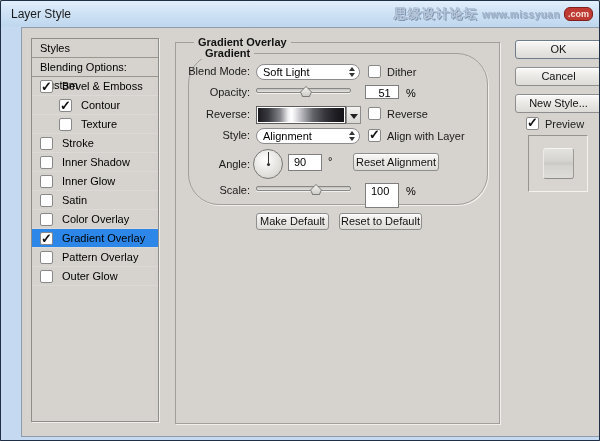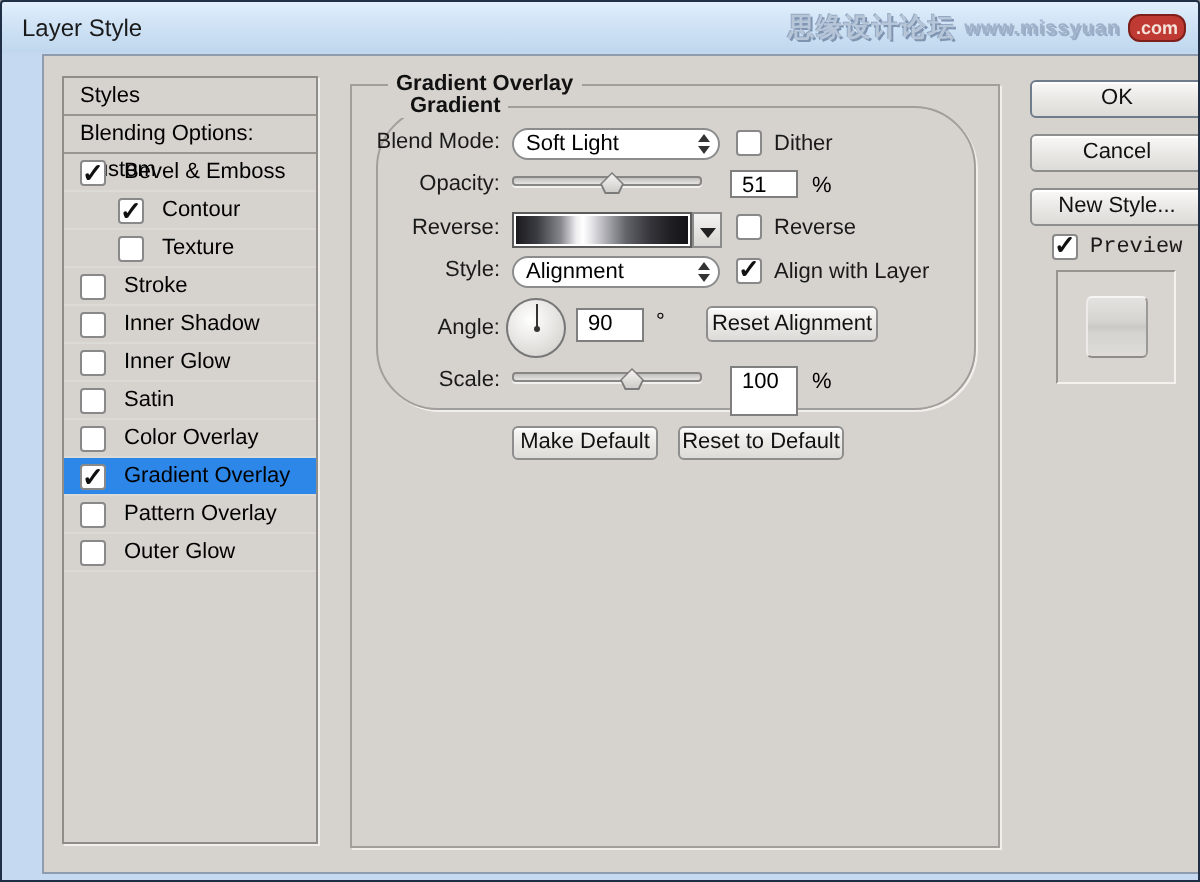--- a/index.html
+++ b/index.html
@@ -121,21 +121,21 @@
           <i class="up"></i>
           <i class="dn"></i>
         </span>
     </div>
     <span class="cb" style="position:absolute;left:346px;top:37px;"></span>
     <span class="chk-label" style="left:365px;top:38px;">Dither</span>
 
     <div class="lbl" style="left:140px;top:58px;width:88px;">Opacity:</div>
     <div class="slider-track" style="left:234px;top:60px;width:95px;"></div>
     <div class="slider-thumb" style="left:278px;top:58px;"></div>
-    <div class="field" style="left:343px;top:57px;width:34px;height:14px;">51</div>
+    <div class="field" style="left:343px;top:57px;width:34px;height:14px;text-align:center;">51</div>
     <span class="unit" style="left:384px;top:59px;">%</span>
 
     <div class="lbl" style="left:140px;top:80px;width:88px;">Reverse:</div>
     <div id="gradient-strip">
         <span class="inner"></span>
       </div>
     <div id="gradient-arrow"></div>
     <span class="cb" style="position:absolute;left:346px;top:79px;"></span>
     <span class="chk-label" style="left:365px;top:80px;">Reverse</span>
 
@@ -165,20 +165,20 @@
     <div class="field" style="left:343px;top:155px;width:34px;height:25px;">100</div>
     <span class="unit" style="left:384px;top:157px;">%</span>
 
     <div class="btn" style="left:234px;top:185px;width:73px;height:17px;line-height:15px;">Make Default</div>
     <div class="btn" style="left:317px;top:185px;width:83px;height:17px;line-height:15px;">Reset to Default</div>
 
     <div class="btn" style="left:493px;top:12px;width:87px;border-color:#6e7c8b;">OK</div>
     <div class="btn" style="left:493px;top:39px;width:87px;">Cancel</div>
     <div class="btn" style="left:493px;top:66px;width:87px;">New Style...</div>
     <span class="cb checked" style="position:absolute;left:504px;top:89px;"></span>
-    <span class="chk-label" style="left:523px;top:90px;font-family:Liberation Mono, monospace;">Preview</span>
+    <span class="chk-label" style="left:523px;top:90px;">Preview</span>
 
     <div id="preview-box">
       <div id="preview-inner"></div>
     </div>
 
   </div>
 </div>
 
 </body></html>

